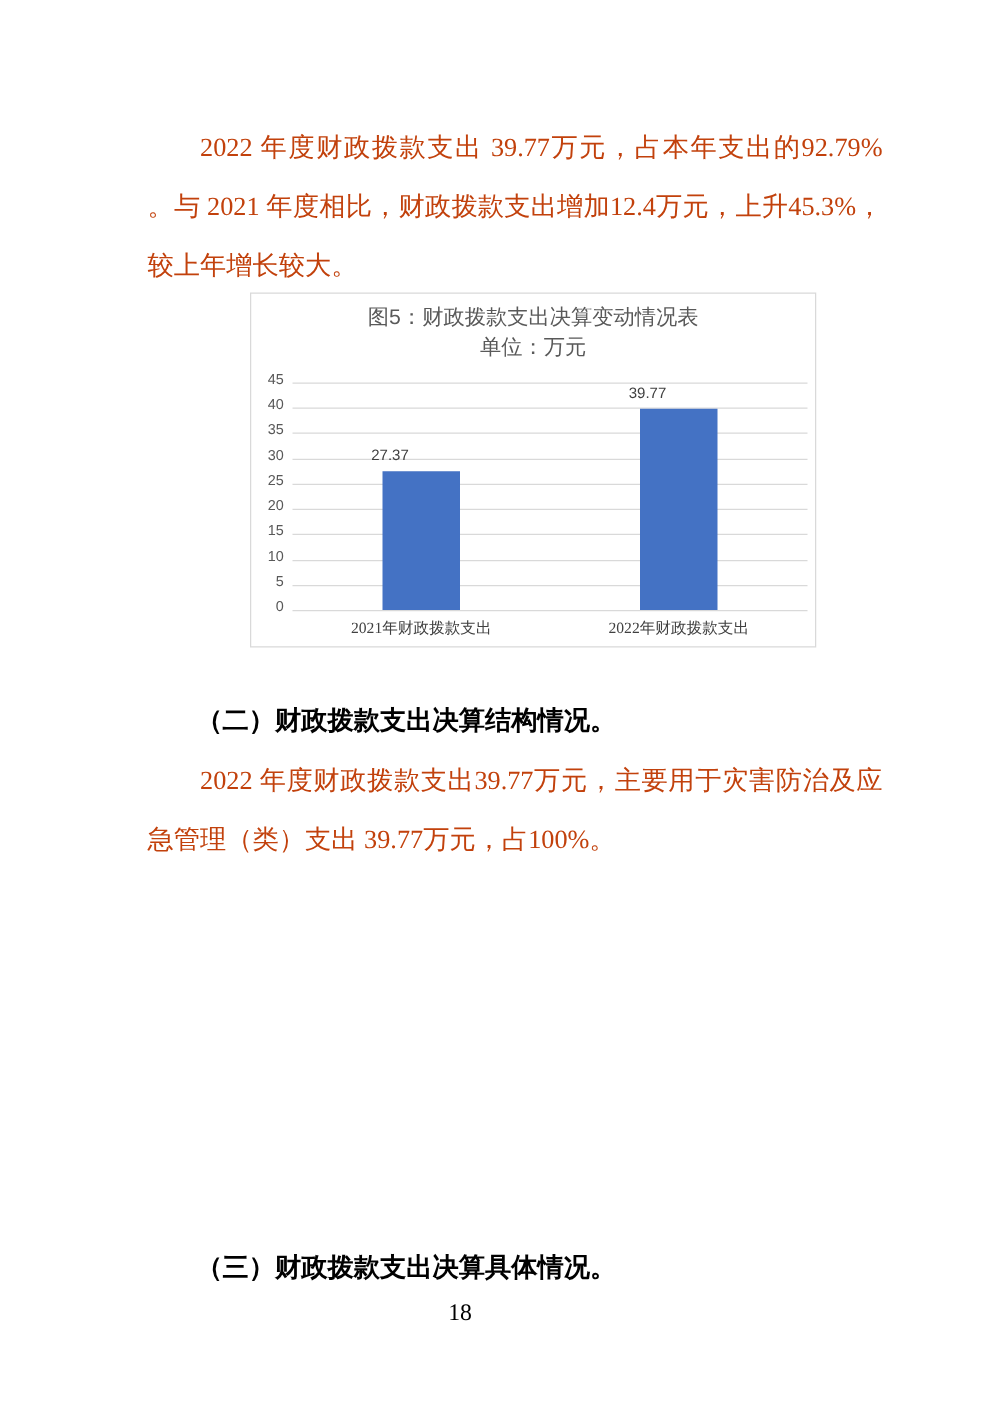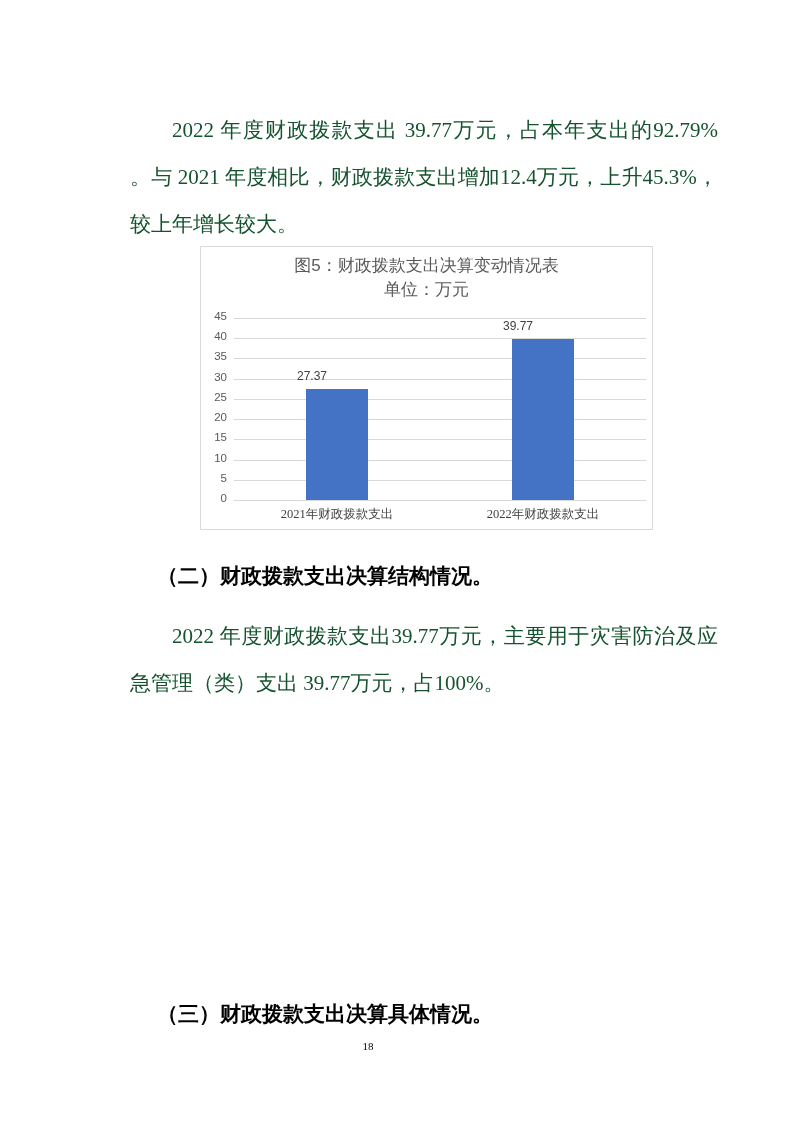--- a/index.html
+++ b/index.html
@@ -7,25 +7,25 @@
     position:relative;
     width:793px;height:1122px;
     background:#ffffff;
     overflow:hidden;
     font-family:"Liberation Serif","DejaVu Serif",serif;
     color:#1a1a1a;
   }
   .body-text{
     position:absolute;
     left:118px;width:588px;
-    margin:12px;
+    margin:0;
     font-size:21px;line-height:47px;
     text-align:justify;
     text-indent:42px;
-    color:#14532d;
+    color:#c2410c;
   }
   .para1{top:95px;}
   .para2{top:601px;}
   .heading{
     position:absolute;
     left:157px;
     margin:0;
     font-family:"Liberation Sans","DejaVu Sans",sans-serif;
     font-size:21px;font-weight:bold;color:#000;
     white-space:nowrap;
@@ -33,21 +33,21 @@
   .heading2{top:562px;}
   .heading3{top:1000px;}
 
   
   .chart-box{
     position:absolute;
     background:#fff;
     border:1px solid #d9d9d9;
     box-sizing:border-box;
   }
-  .chart1{left:200px;top:234px;width:453px;height:284px;margin-top:12px;}
+  .chart1{left:200px;top:234px;width:453px;height:284px;}
   .chart2{left:177px;top:708px;width:466px;height:274px;}
   .chart-title{
     position:absolute;left:0;width:100%;
     text-align:center;
     font-family:"Liberation Sans","DejaVu Sans",sans-serif;
     font-size:17px;line-height:24px;color:#595959;
   }
   .chart1 .title-line1{top:7px;}
   .chart1 .title-line2{top:31px;}
   .chart2 .pie-title{top:25px;}
@@ -90,21 +90,21 @@
   }
   .pie-pct{
     font-family:"Liberation Sans","DejaVu Sans",sans-serif;
     font-size:14px;font-weight:bold;color:#3b2410;
   }
 
   .page-number{
     position:absolute;
     left:328px;top:1040px;width:80px;
     text-align:center;
-    font-size:11px;color:#000;
+    font-size:19px;color:#000;
   }
 </style>
 </head>
 <body>
 
 <div class="page">
 
   <p class="body-text para1">2022 年度财政拨款支出 39.77万元，占本年支出的92.79% 。与 2021 年度相比，财政拨款支出增加12.4万元，上升45.3%， 较上年增长较大。</p>
 
   <div class="chart-box chart1">

